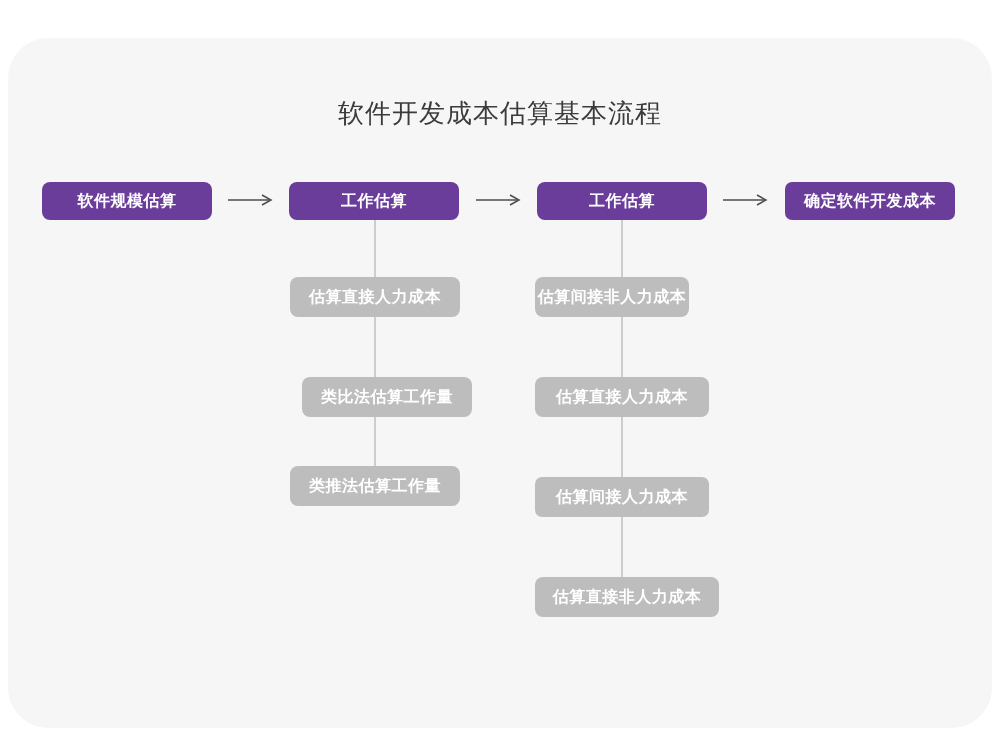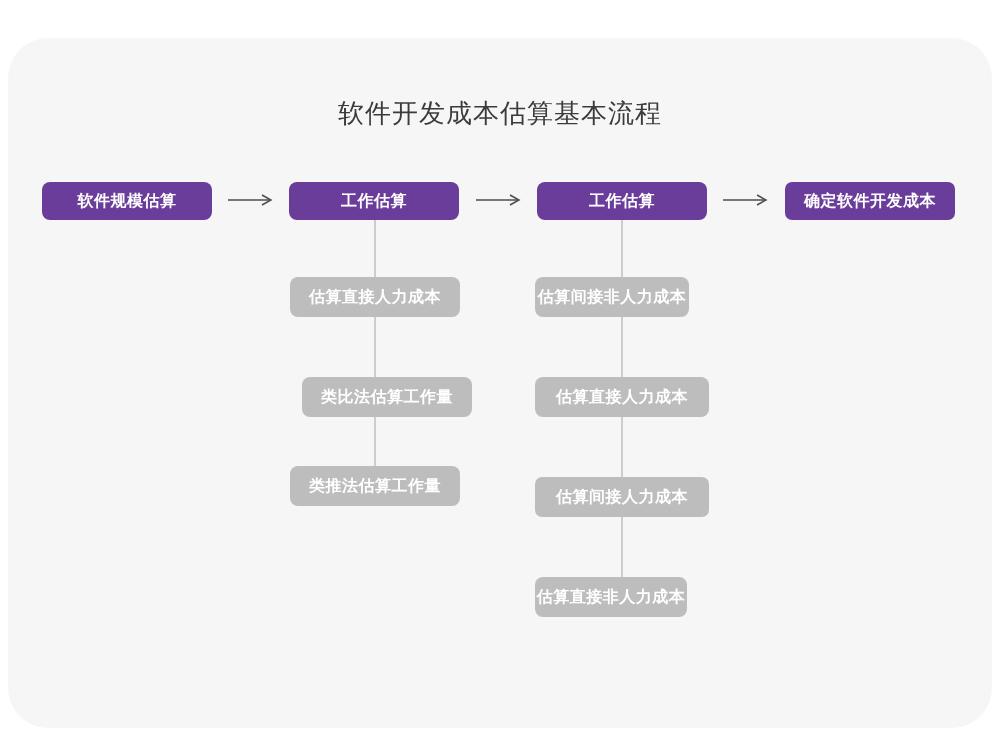--- a/index.html
+++ b/index.html
@@ -88,13 +88,13 @@
   </svg>
 </div>
 
 <div class="node secondary" style="left:290px; top:277px;">估算直接人力成本</div>
 <div class="node secondary" style="left:302px; top:377px;">类比法估算工作量</div>
 <div class="node secondary" style="left:290px; top:466px;">类推法估算工作量</div>
 
 <div class="node secondary" style="left:535px; top:277px; width:154px;">估算间接非人力成本</div>
 <div class="node secondary" style="left:535px; top:377px; width:174px;">估算直接人力成本</div>
 <div class="node secondary" style="left:535px; top:477px; width:174px;border-radius:7px;">估算间接人力成本</div>
-<div class="node secondary" style="left:535px; top:577px; width:152px;">估算直接非人力成本</div>
+<div class="node secondary" style="left:535px; top:577px; width:184px;">估算直接非人力成本</div>
 
 </body></html>

